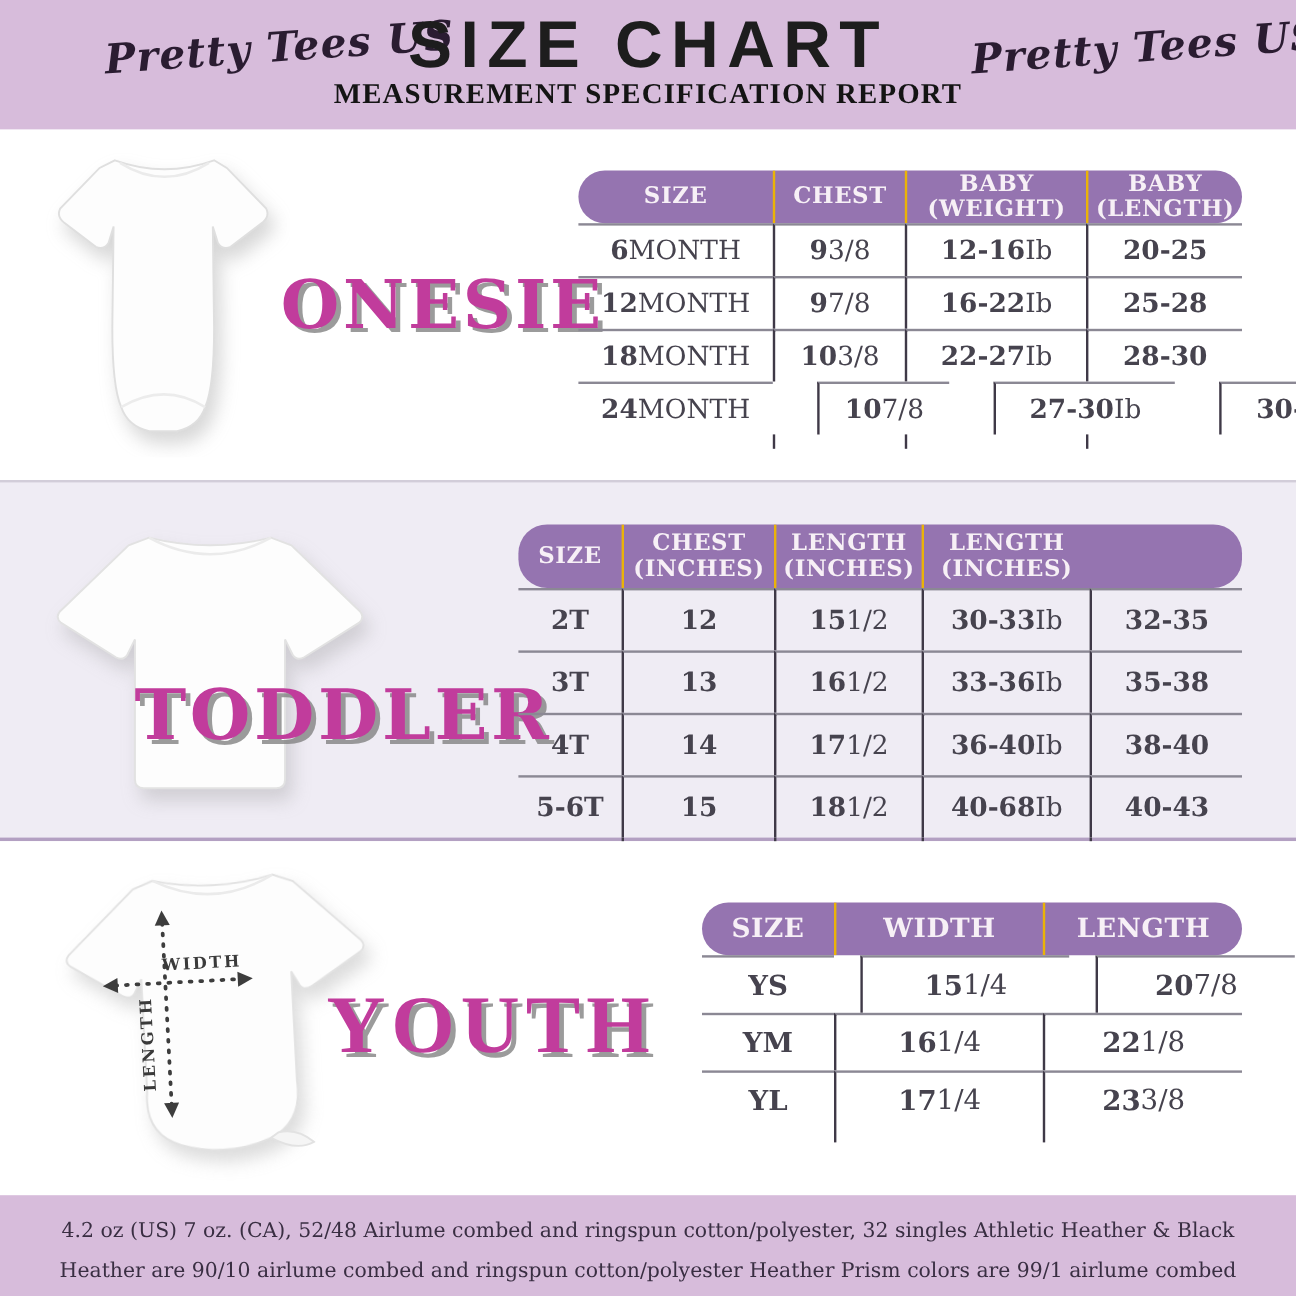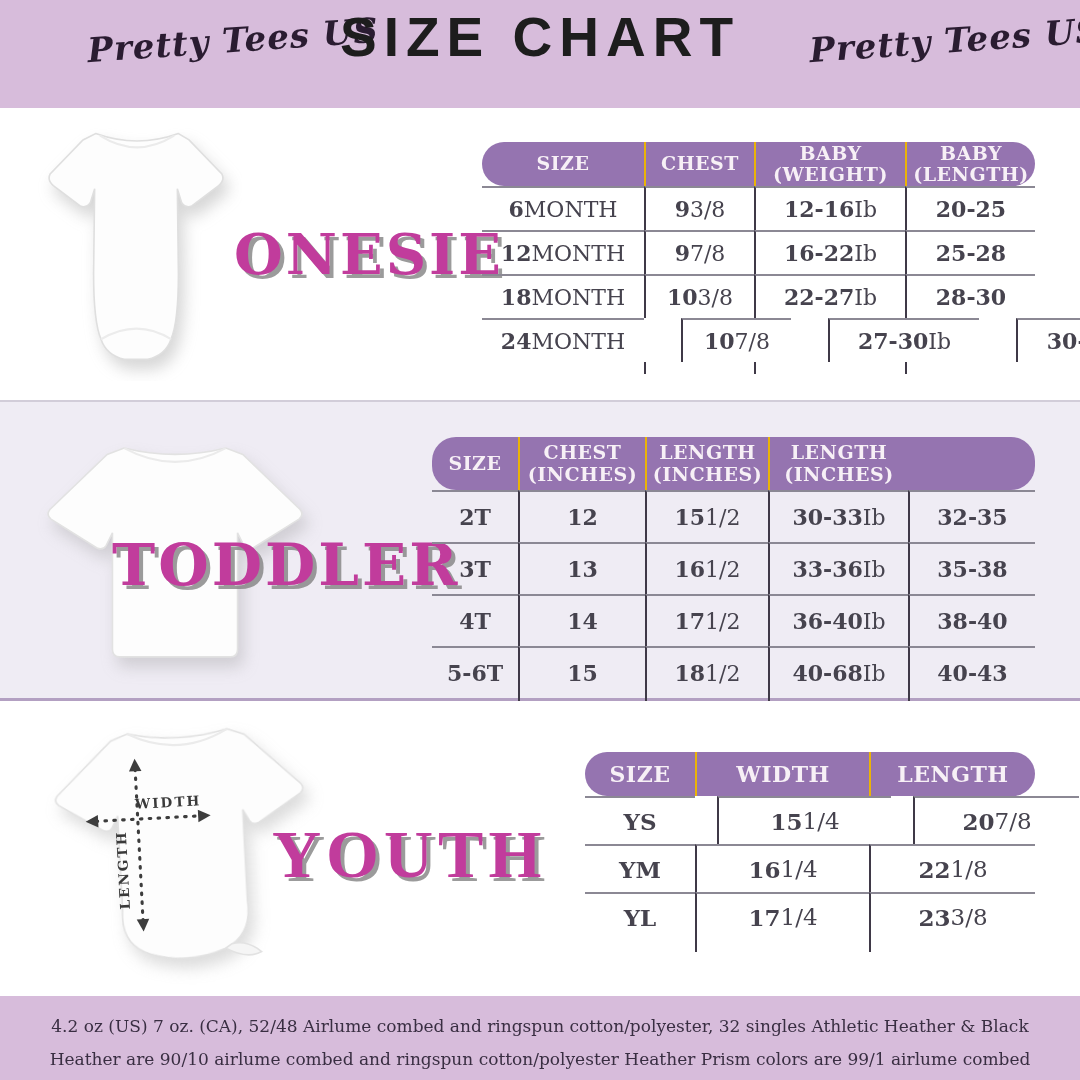--- a/index.html
+++ b/index.html
@@ -39,21 +39,21 @@
     position:absolute;left:40px;top:14px;width:1000px;text-align:center;
     font-size:17px;line-height:1.95;color:#392e42;
   }
   
   .shirt-title{
     position:absolute;font-weight:700;color:#c13c9c;
     letter-spacing:3px;line-height:1;
     text-shadow:4px 4px 0 rgba(130,130,130,0.8);
   }
   #title-onesie{left:234px;top:226px;font-size:56px;}
-  #title-toddler{left:112px;top:536px;font-size:58px;}
+  #title-toddler{left:112px;top:567px;font-size:58px;}
   #title-youth{left:272px;top:820px;font-size:68px;letter-spacing:5px;font-family:Liberation Serif, serif;}
   
   .garment{position:absolute;}
   #onesie-art{left:30px;top:113px;width:212px;height:268px;}
   #toddler-art{left:16px;top:414px;width:318px;height:278px;}
   #youth-art{left:14px;top:700px;width:338px;height:292px;transform:rotate(-3deg);}
   
   .size-table{position:absolute;}
   .t-head{
     display:grid;background:#9574b0;border-radius:24px;overflow:hidden;
@@ -90,20 +90,21 @@
 </style>
 </head>
 <body>
 
 <div id="canvas">
 
   <div class="band-top">
     <div class="brand brand-left">Pretty Tees US</div>
     <div class="title-block">
       <div class="main-title">SIZE CHART</div>
+      <div class="sub-title">MEASUREMENT SPECIFICATION REPORT</div>
     </div>
     <div class="brand brand-right">Pretty Tees US</div>
   </div>
 
   <div class="section section-onesie"></div>
   <svg id="onesie-art" class="garment" viewBox="0 0 200 250">
     <path d="M62,18 Q101,32 140,18 L150,24 L181,56 Q184,62 178,67 L153,86 Q147,89 143,83 L139,70 L140,150 Q140,196 133,212 Q128,227 111,231 L89,231 Q72,227 67,212 Q60,196 60,150 L61,70 L57,83 Q53,89 47,86 L22,67 Q16,62 19,56 L50,24 Z" fill="#fdfdfd" stroke="#dfdfdf" stroke-width="1.5" style="filter:drop-shadow(5px 9px 7px rgba(140,140,140,0.35))"></path>
     <path d="M66,20 Q101,42 136,20" fill="none" stroke="#ebebeb" stroke-width="2"></path>
     <path d="M67,212 Q101,192 133,212" fill="none" stroke="#ececec" stroke-width="2"></path>
   </svg>

